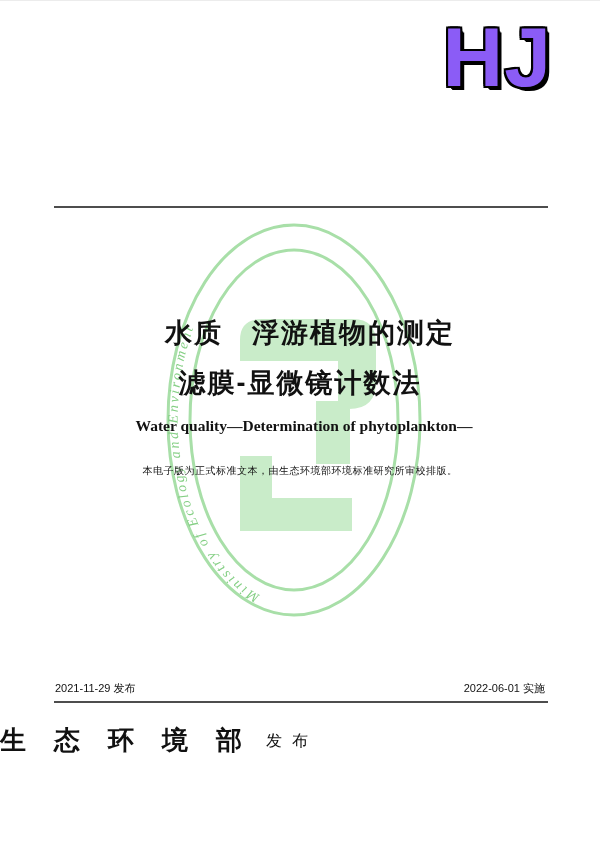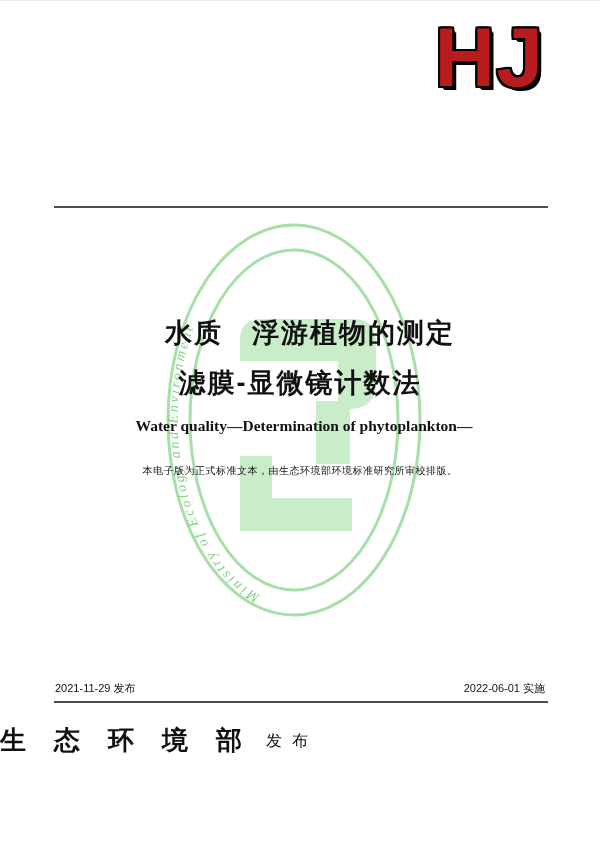--- a/index.html
+++ b/index.html
@@ -7,24 +7,24 @@
     position:relative;
     width:600px;height:848px;
     background:#ffffff;
     overflow:hidden;
     font-family:"Liberation Sans","DejaVu Sans",sans-serif;
     color:#111;
     border-top:1px solid #ececec;
   }
   
   .hj-logo{
-    position:absolute;top:14px;right:56px;
+    position:absolute;top:14px;right:48px;
     font-family:"Liberation Sans","DejaVu Sans",sans-serif;
     font-weight:700;font-size:84px;line-height:1;letter-spacing:1px;
-    color:#b91c1c;
+    color:#8b5cf6;
     text-shadow:
       -2px -2px 0 #000, 2px -2px 0 #000, -2px 2px 0 #000, 2px 2px 0 #000,
       -2px 0 0 #000, 2px 0 0 #000, 0 -2px 0 #000, 0 2px 0 #000,
       3px 3px 0 #000, 4px 4px 0 #000;
     z-index:2;
   }
   
   .std-name{
     position:absolute;top:103px;left:0;right:0;
     text-align:center;

